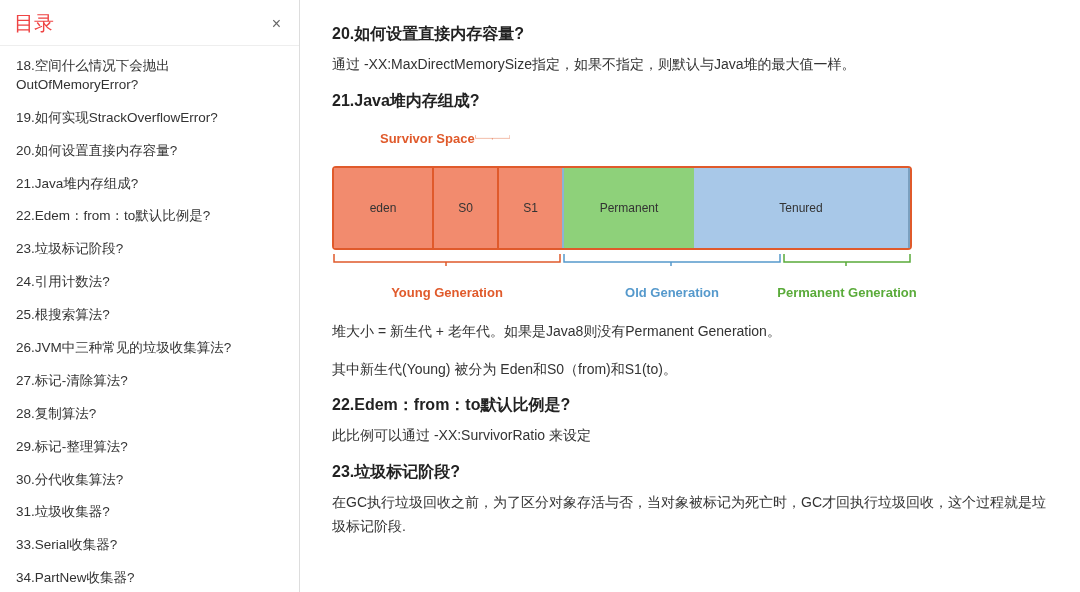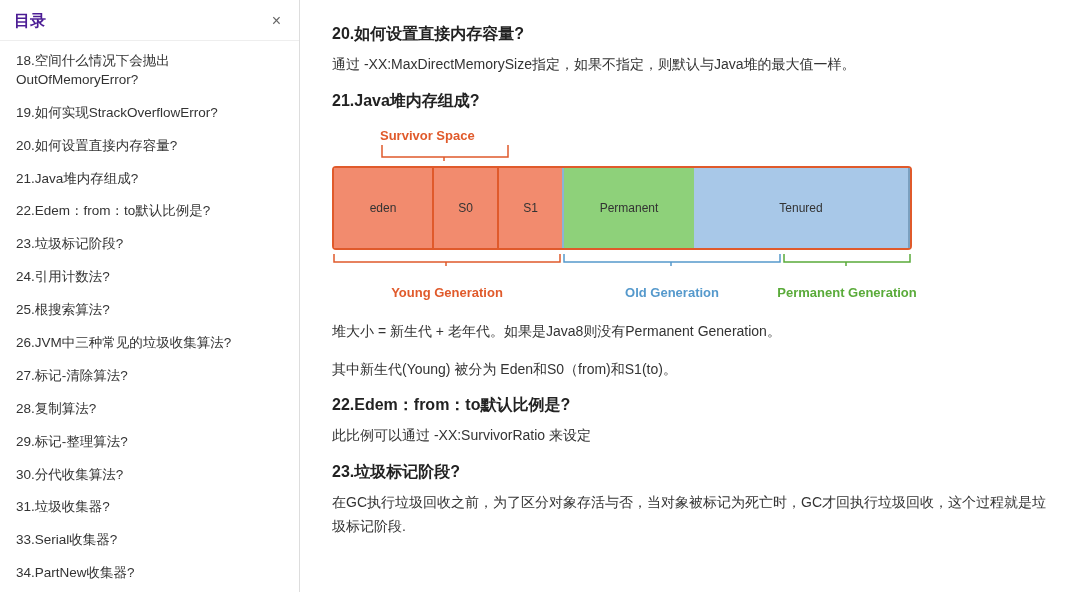--- a/index.html
+++ b/index.html
@@ -26,23 +26,23 @@
       overflow: hidden;
     }
     #sidebar-header {
       display: flex;
       align-items: center;
       justify-content: space-between;
       padding: 10px 14px 8px 14px;
       border-bottom: 1px solid #eee;
     }
     #sidebar-title {
-      font-size: 16px;
-      font-weight: bold;
-      color: #4c1d95;
+      font-size: 20px;
+      font-weight: normal;
+      color: #ef4444;
     }
     #sidebar-close {
       cursor: pointer;
       font-size: 16px;
       color: #666;
       background: none;
       border: none;
       padding: 2px 4px;
     }
     #sidebar-nav {
@@ -90,22 +90,22 @@
     }
 
     .diagram-wrapper {
       position: relative;
       width: 580px;
     }
 
     
     .brace-top {
       display: flex;
-      flex-direction: column;
-      align-items: flex-start;
+      flex-direction: row;
+      align-items: flex-end;
       position: absolute;
       top: 0;
       left: 48px;
       width: 130px;
     }
     .brace-label-top {
       font-size: 13px;
       font-weight: bold;
       color: #e05a2b;
       text-align: center;

